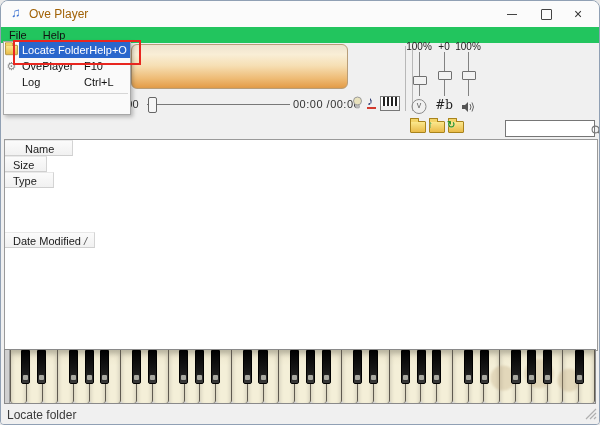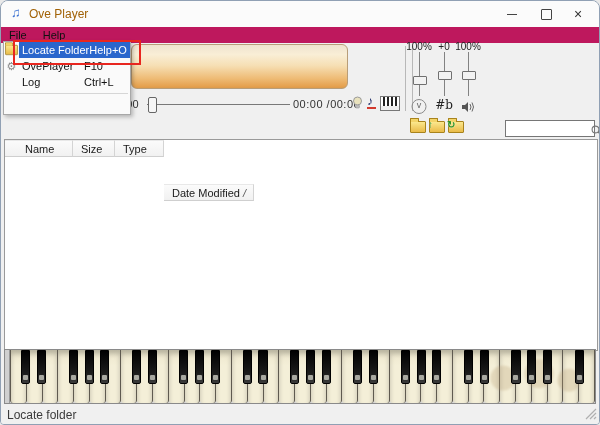--- a/index.html
+++ b/index.html
@@ -8,21 +8,21 @@
   
   .titlebar{position:absolute;left:0;top:0;right:0;height:26px;background:#fbfbfb;}
   .app-icon{position:absolute;left:10px;top:5px;color:#3f74d3;font-size:13px;line-height:14px;}
   .app-title{position:absolute;left:28px;top:6px;font-size:12px;color:#a16207;}
   .win-btn{position:absolute;top:0;width:34px;height:26px;display:flex;align-items:center;justify-content:center;color:#444;}
   .btn-min{right:70px}.btn-max{right:36px}.btn-close{right:4px}
   .glyph-min{width:10px;height:0;border-top:1px solid #444;}
   .glyph-max{width:9px;height:9px;border:1px solid #444;border-radius:1px;}
   .glyph-close{font-size:14px;line-height:14px;color:#333;}
   
-  .menubar{position:absolute;left:0;top:26px;right:0;height:16px;background:#be185d;display:flex;font-size:11px;color:#111;}
+  .menubar{position:absolute;left:0;top:26px;right:0;height:16px;background:#22c55e;display:flex;font-size:11px;color:#111;}
   .menubar .m-item{padding:2px 8px;}
   
   .panel{position:absolute;left:0;top:42px;right:0;height:71px;background:#f0f0f0;}
   .lcd{position:absolute;left:130px;top:1px;width:215px;height:43px;border-radius:6px;
     border:1px solid #b89d78;
     background:linear-gradient(180deg,#efe3cf 0%,#f9eed6 22%,#f6dfb4 48%,#eebb75 78%,#e5a14f 96%,#dd9a4b 100%);}
   .elapsed{position:absolute;left:110px;top:55px;font-size:11px;color:#333;}
   .seek-track{position:absolute;left:146px;top:61px;width:143px;height:1px;background:#787878;}
   .seek-handle{position:absolute;left:147px;top:54px;width:7px;height:14px;background:#f6f6f6;border:1px solid #666;border-radius:2px;}
   .time{position:absolute;left:292px;top:55px;font-size:11px;color:#333;letter-spacing:.5px;}
@@ -45,21 +45,21 @@
   .path-text{position:absolute;left:5px;top:6px;font-family:"DejaVu Serif",serif;font-size:11.5px;color:#111;}
   .folder{position:relative;width:14px;height:10px;background:linear-gradient(#fbe88e,#e9bb48);border:1px solid #a8831c;border-radius:1px;}
   .folder::before{content:"";position:absolute;left:-1px;top:-4px;width:7px;height:3px;background:#f3d468;border:1px solid #a8831c;border-bottom:none;border-radius:1px 1px 0 0;}
   .fbtn{position:absolute;top:120px;cursor:pointer;}
   .f1{left:409px}.f2{left:428px}.f3{left:447px}
   .f-overlay{position:absolute;left:-2px;top:-3px;font-size:10px;font-weight:bold;color:#2f9422;text-shadow:0 0 1px #fff;}
   .search-box{position:absolute;left:504px;top:119px;width:84px;height:15px;border:1px solid #767676;background:#fff;font-size:11px;padding:0 2px;}
   .mag{position:absolute;left:590px;top:121px;}
   
   .filelist{position:absolute;left:3px;top:138px;width:592px;height:210px;background:#fff;border:1px solid #9a9a9a;}
-  .header{position:absolute;left:0;top:0;height:17px;display:flex;}
+  .header{position:absolute;left:0;top:0;height:17px;display:flex;flex-direction:column;}
   .hcell{box-sizing:border-box;height:17px;background:linear-gradient(#fbfbfb,#f1f1f1);
     border-right:1px solid #d4d4d4;border-bottom:1px solid #cfcfcf;border-top:1px solid #e8e8e8;
     font-size:11px;color:#1a1a1a;padding:2px 4px 0 8px;white-space:nowrap;}
   .hc0{width:68px;padding-left:20px;}.hc1{width:42px;}.hc2{width:49px;}.hc3{width:90px;position:relative;margin-top:44px;}
   .sortmark{position:absolute;right:7px;top:2px;font-style:italic;color:#555;}
   
   .kbd{position:absolute;left:3px;top:348px;width:592px;height:55px;box-sizing:border-box;border:1px solid #8a8a8a;background:#d8d8d8;}
   .kbd-gutter{position:absolute;left:0;top:0;bottom:0;width:4px;background:#d0d0d0;border-right:1px solid #999;}
   .keys{position:absolute;left:5px;top:0;right:0;bottom:0;display:flex;}
   .wkey{flex:1;background:linear-gradient(#ece6cc,#f4efd8 30%);border-right:1px solid #5f5a50;border-radius:0 0 3px 3px;

